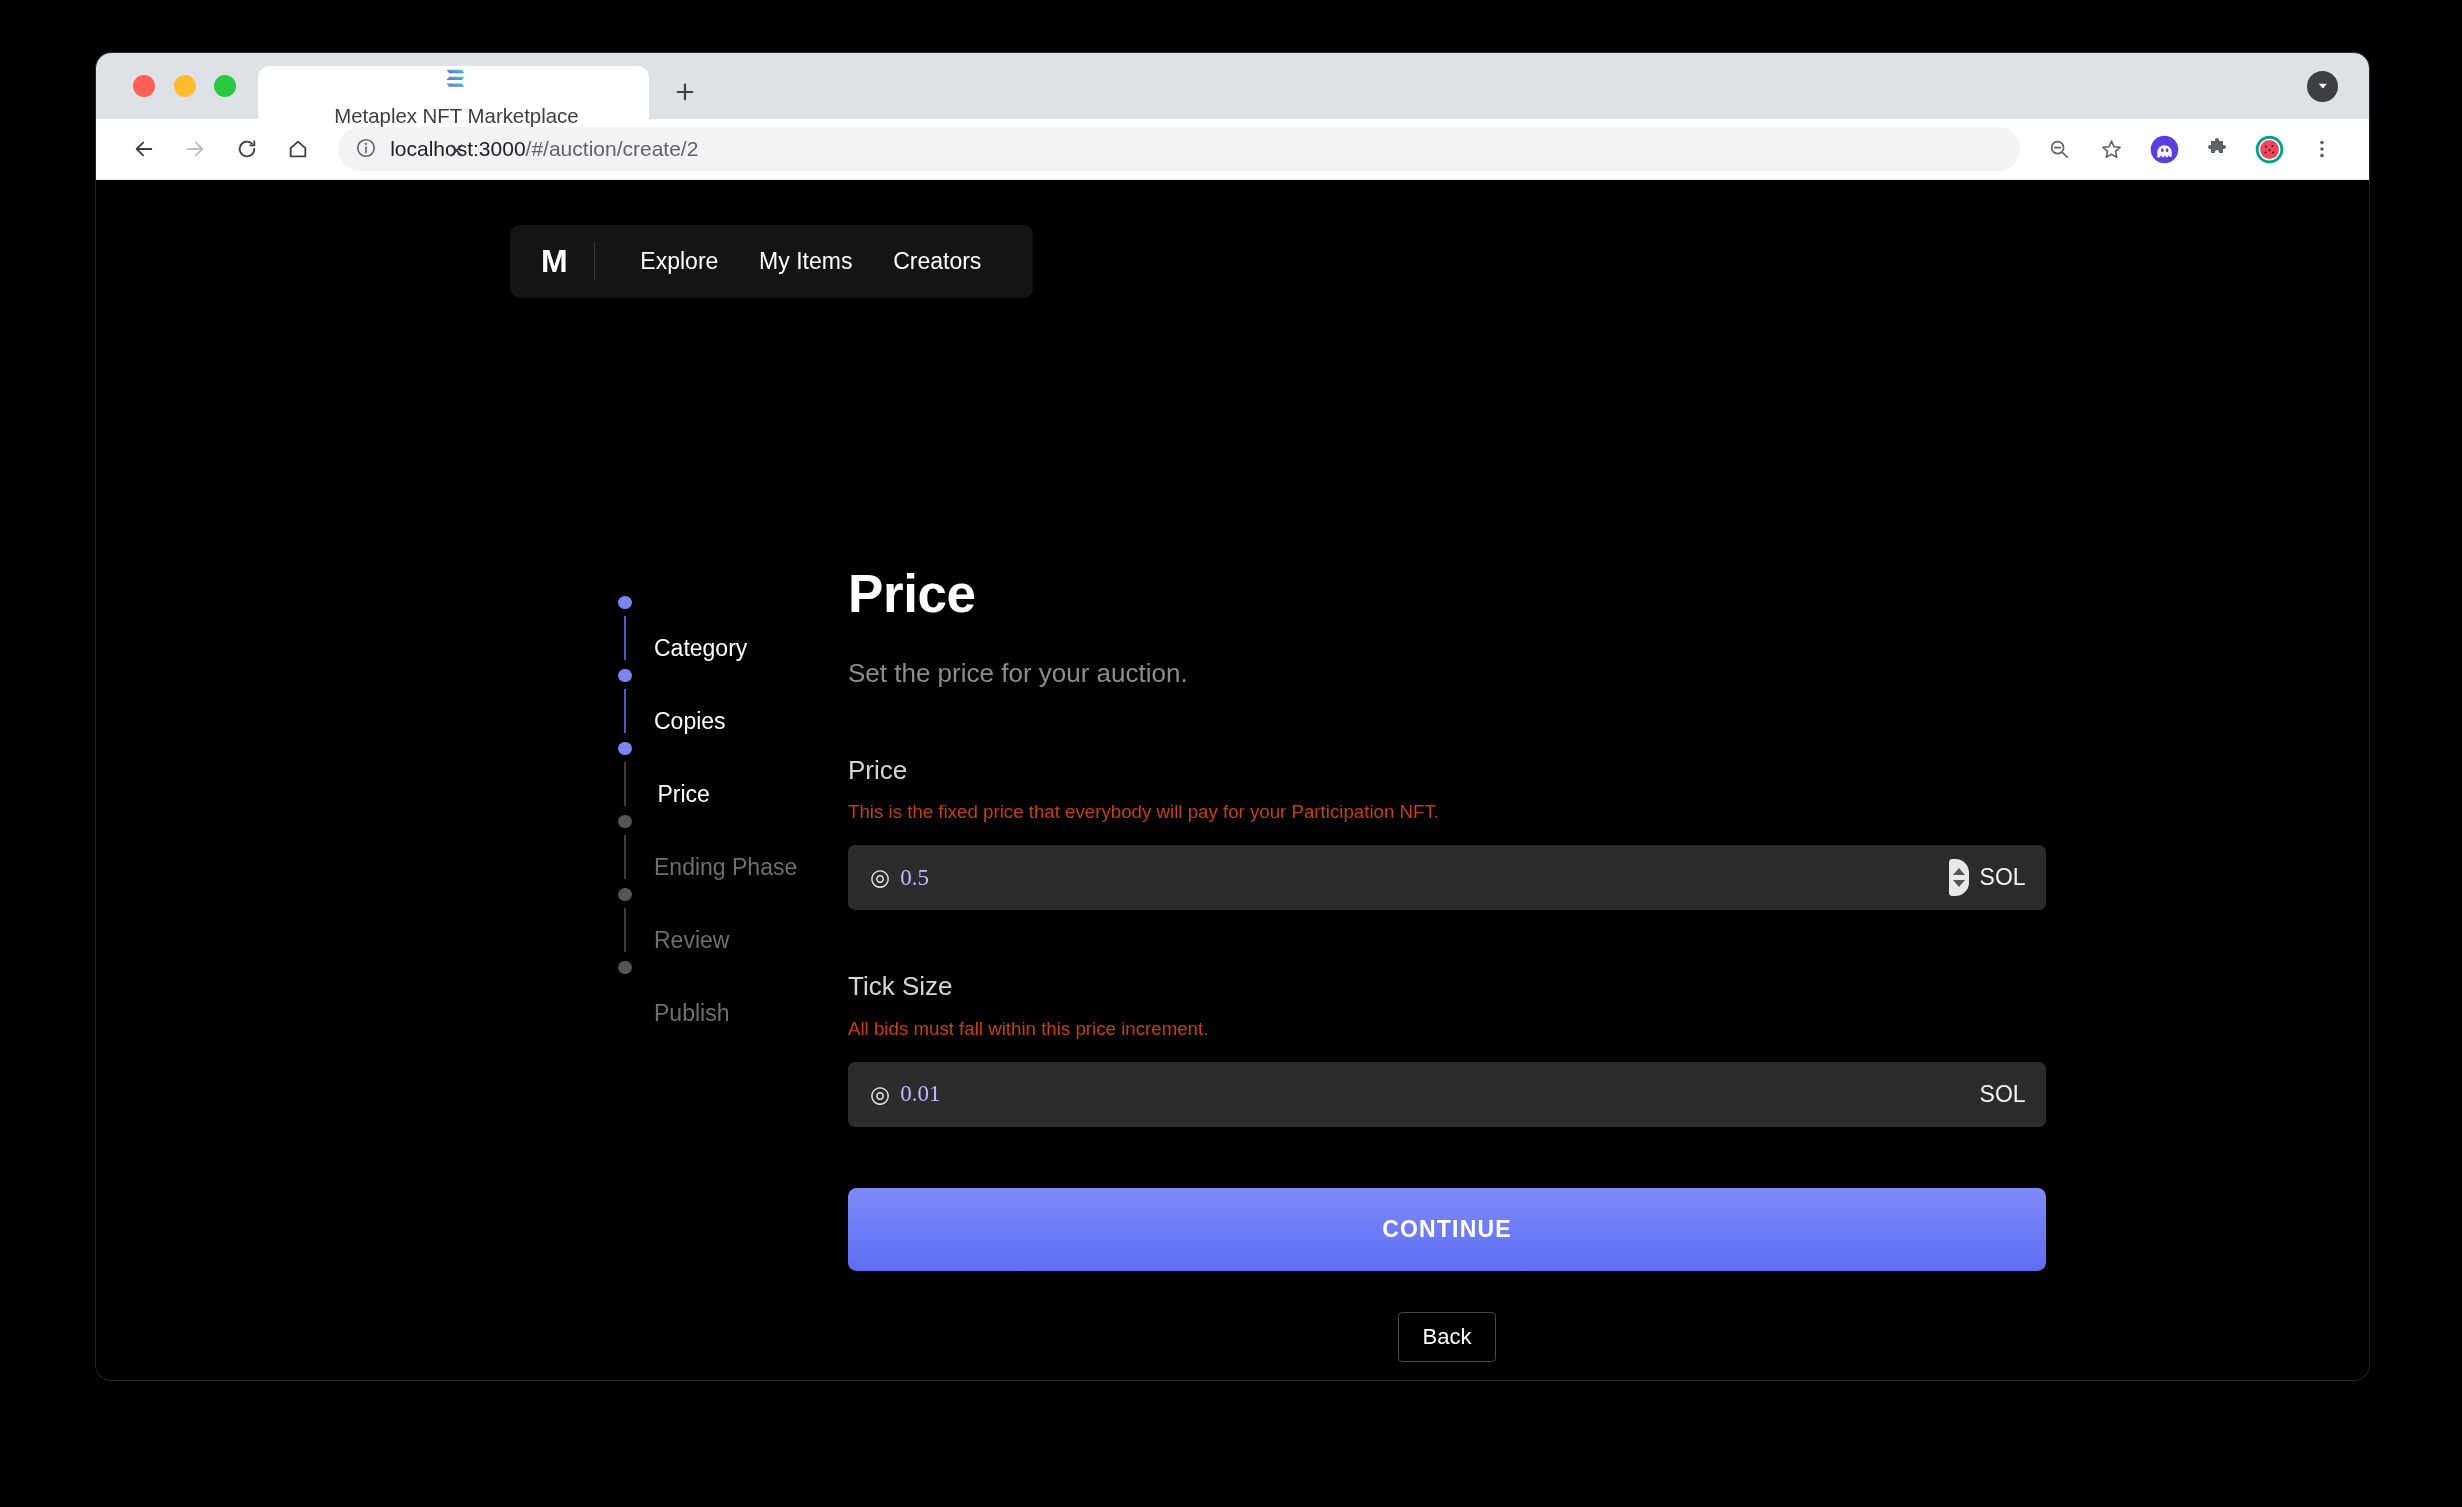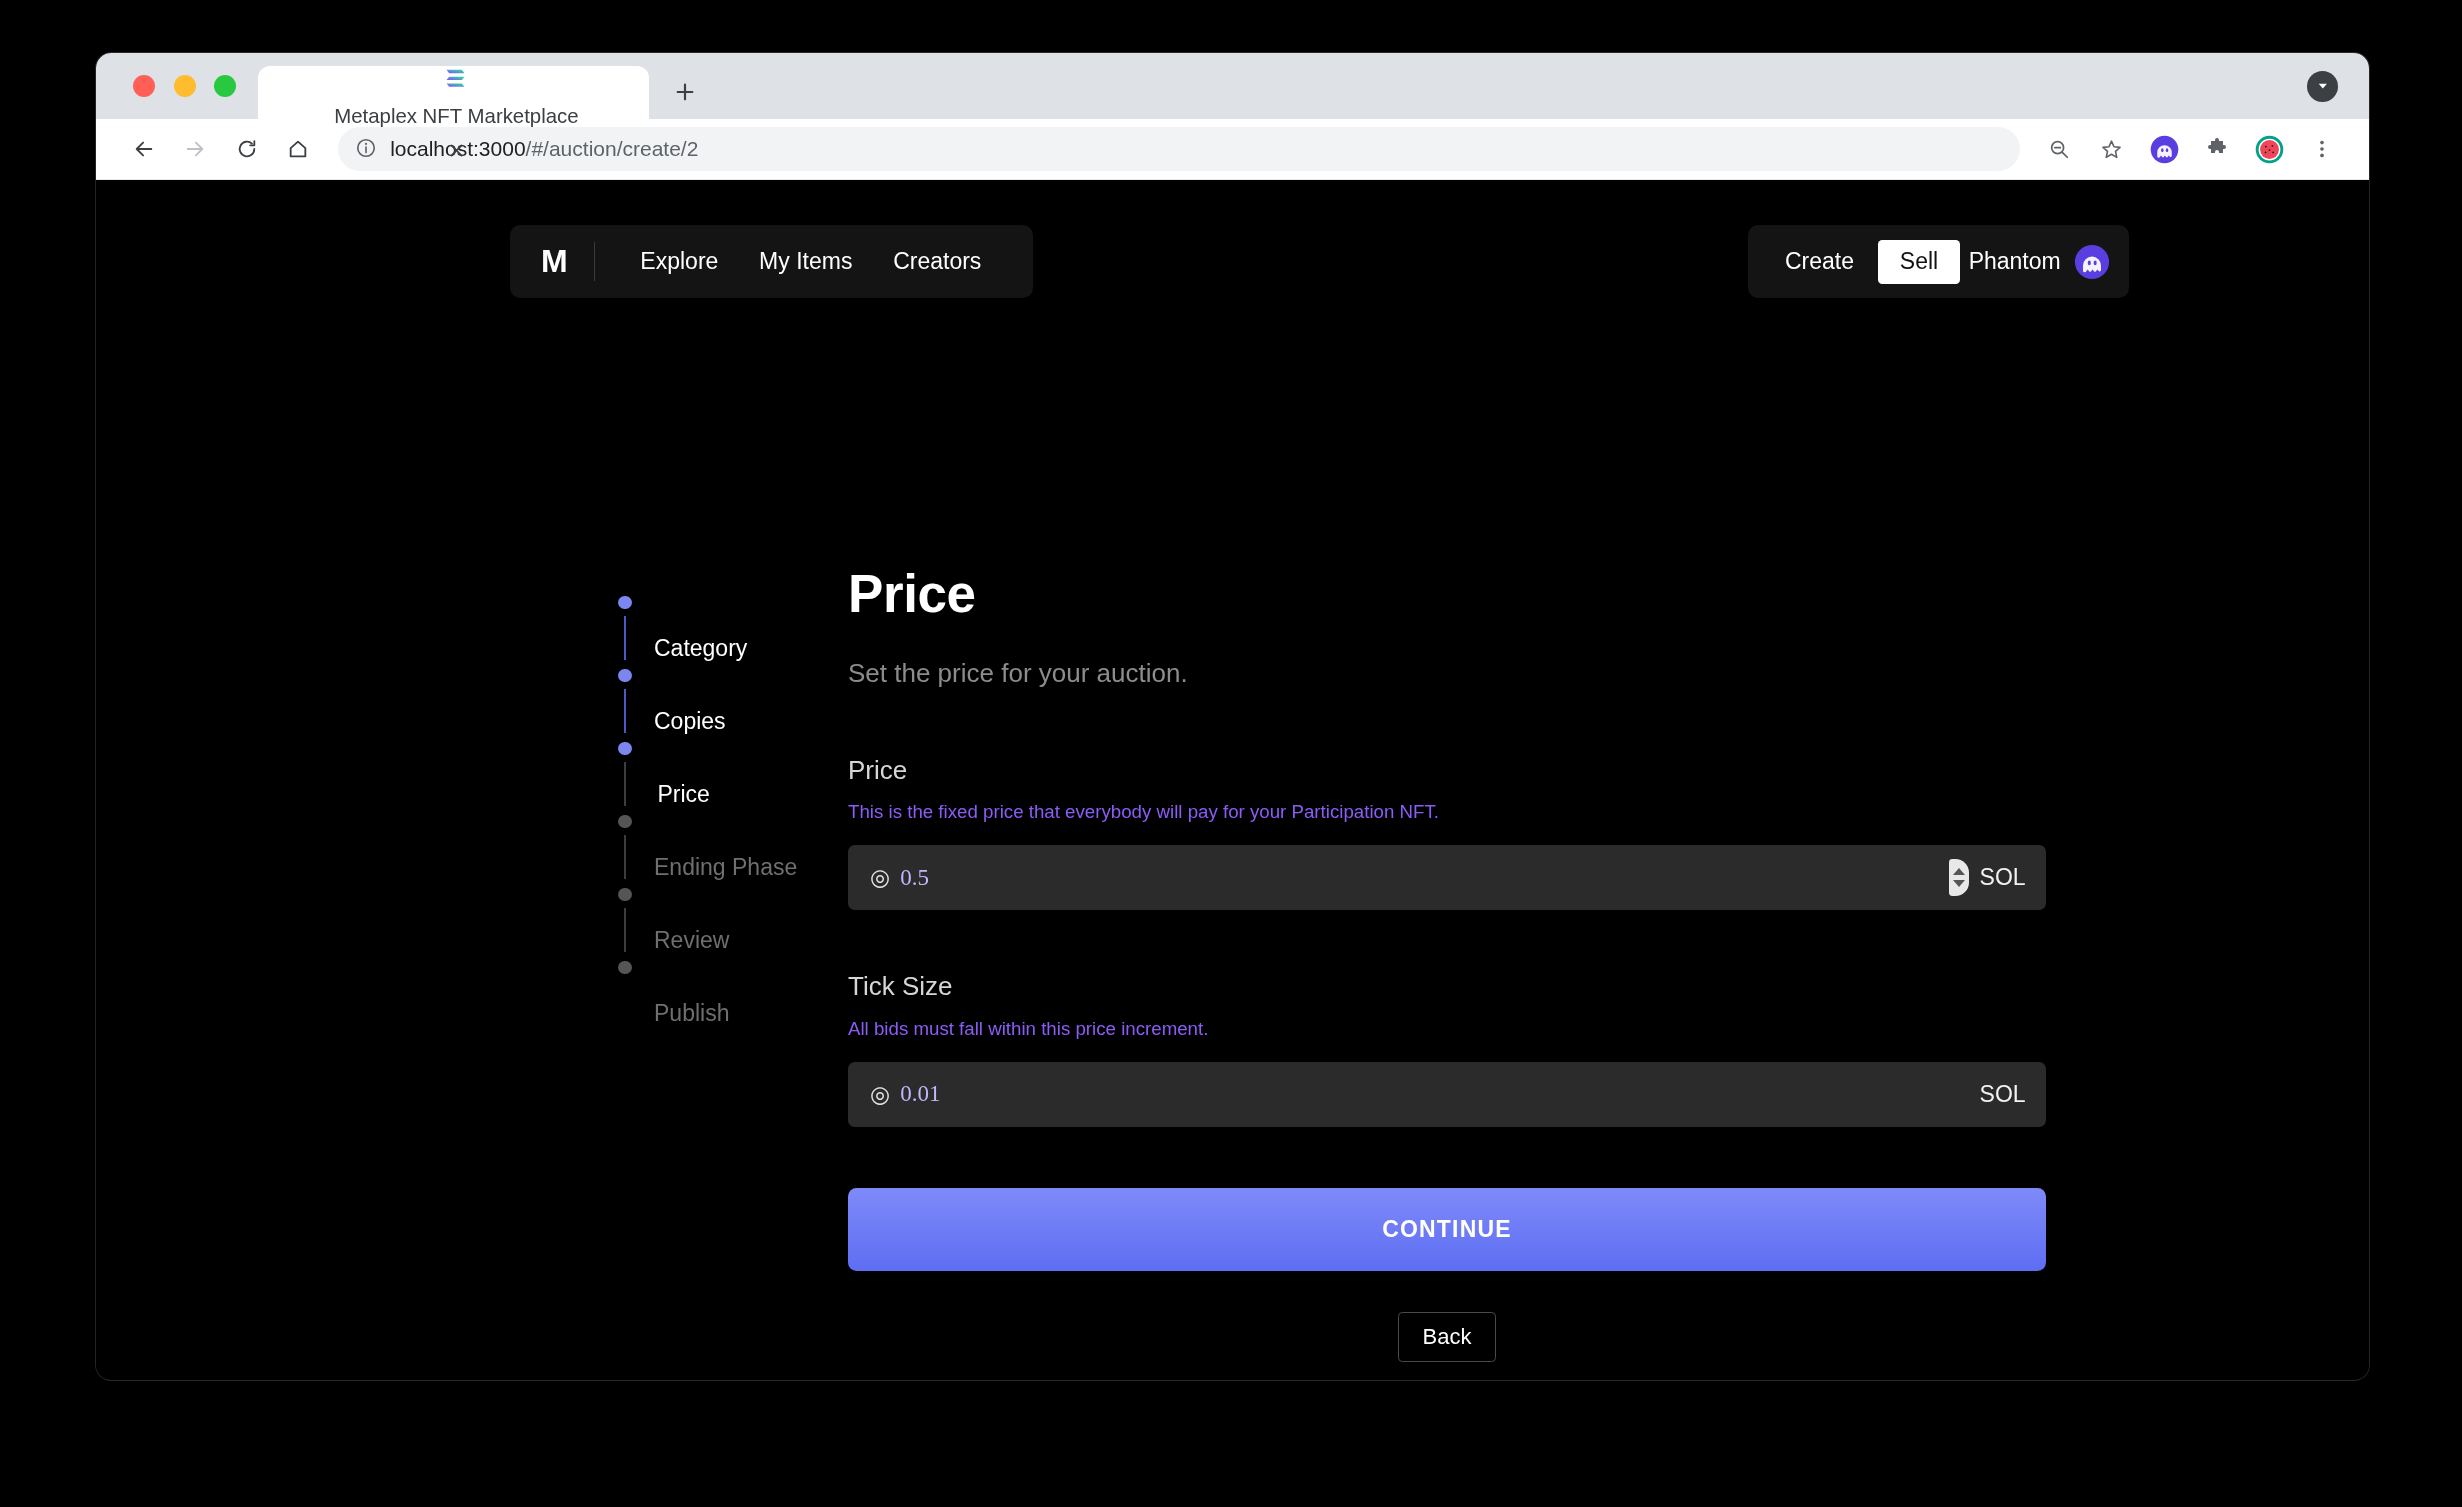--- a/index.html
+++ b/index.html
@@ -249,21 +249,21 @@
     color: #8c8c8c;
     margin-bottom: 66px;
   }
   .field-label {
     font-size: 26px;
     color: #d6d6d6;
     margin-bottom: 15.3px;
   }
   .field-help {
     font-size: 18.7px;
-    color: #8b5cf6;
+    color: #c2410c;
     margin-bottom: 22px;
   }
   .input-row {
     height: 65px;
     background: #2b2b2b;
     border-radius: 6.8px;
     display: flex;
     align-items: center;
     padding: 0 20.4px 0 22px;
     margin-bottom: 61px;
@@ -468,33 +468,20 @@
 
     <div class="app-header">
       <div class="nav-pill">
         <span class="logo-m">M</span>
         <span class="nav-divider"></span>
         <span class="nav-link">Explore</span>
         <span class="nav-link">My Items</span>
         <span class="nav-link">Creators</span>
       </div>
 
-      <div class="acct-pill">
-        <span class="acct-link">Create</span>
-        <span class="sell-pill">Sell</span>
-        <span class="phantom-name">Phantom</span>
-        <span class="phantom-avatar">
-          <svg viewBox="0 0 40 40" width="36" height="36">
-            <circle cx="20" cy="20" r="19" fill="#5a3ee0"></circle>
-            <path d="M10 24 a10 10 0 0 1 20 0 v5 a1.5 1.5 0 0 1 -2.6 1 l-1.4 -1.6 l-1.6 1.8 a1.5 1.5 0 0 1 -2.3 0 l-1.5 -1.8 l-1.6 1.8 a1.5 1.5 0 0 1 -2.3 0 l-1.5 -1.8 l-1.4 1.6 A1.5 1.5 0 0 1 10 29 Z" fill="#f4f2ff"></path>
-            <ellipse cx="17" cy="21" rx="1.7" ry="2.6" fill="#5a3ee0"></ellipse>
-            <ellipse cx="23.5" cy="21" rx="1.7" ry="2.6" fill="#5a3ee0"></ellipse>
-          </svg>
-        </span>
-      </div>
     </div>
 
     <div class="stepper">
       <div class="step done">
         <span class="bullet"></span>
         <span class="line"></span>
         <span class="label">Category</span>
       </div>
       <div class="step done">
         <span class="bullet"></span>

